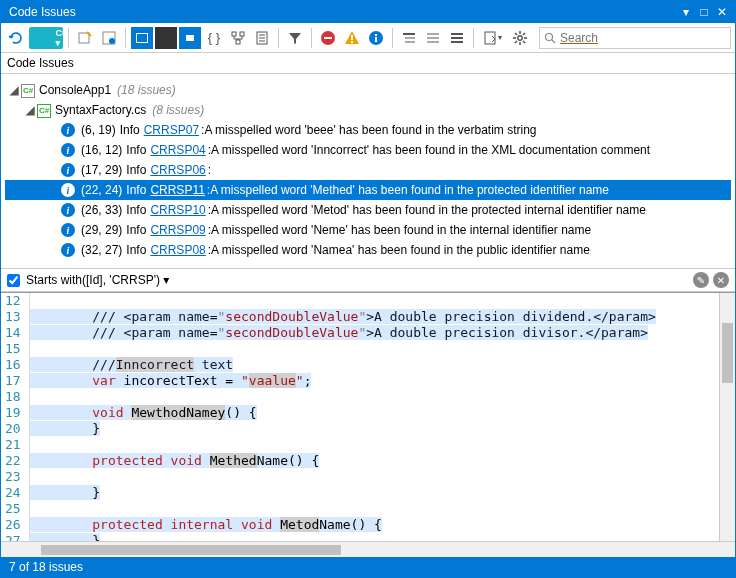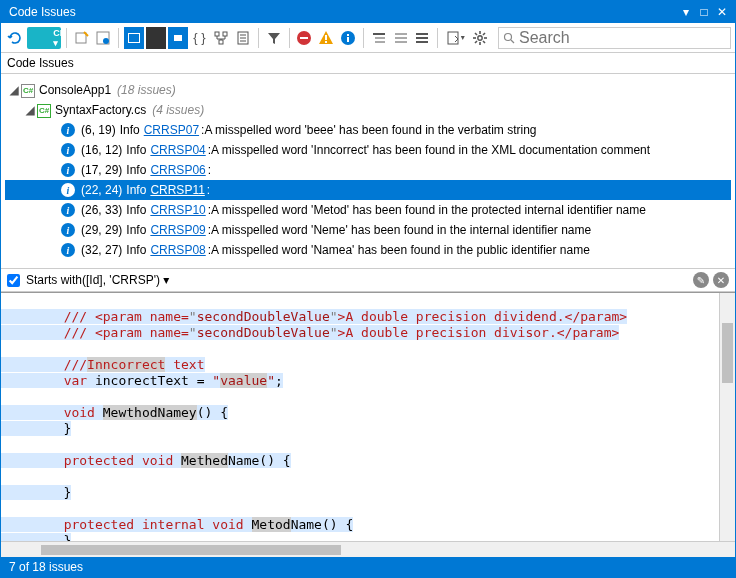--- a/index.html
+++ b/index.html
@@ -41,21 +41,21 @@
     font-size:13px;
   }
   .tbtn.blue-box { background:#0078d4; color:#fff; }
   .tbtn.dark-box { background:#333; color:#fff; }
   .search-box {
     flex:1; margin-left:6px;
     display:flex; align-items:center;
     border:1px solid #ccc; height:22px;
     padding:0 4px; color:#888;
   }
-  .search-box input { border:none; outline:none; flex:1; font-size:16px; color:#a16207; }
+  .search-box input { border:none; outline:none; flex:1; font-size:12px; color:#a16207;text-decoration:underline; }
   .subheader {
     padding:3px 6px;
     border-bottom:1px solid #ccc;
     font-size:12px;
   }
   .tree {
     padding: 6px 4px 8px 4px;
     overflow:auto;
   }
   .tree-row {
@@ -117,21 +117,21 @@
     padding:0 8px 0 4px;
     user-select:none;
     border-right:1px solid #ddd;
   }
   .gutter .ln { height:16px; line-height:16px; }
   .code-lines { flex:1; overflow:hidden; background:#fff; position:relative; }
   .cl { height:16px; line-height:16px; white-space:pre; }
   .hl-line { background:#d6e9ff; display:inline; }
   .kw { color:#b91c1c; }
   .str { color:#a31515; }
-  .cmt { color:#b91c1c; }
+  .cmt { color:#0f172a; }
   .xmlattr { color:#808080; }
   .ident-hl { background:#d0d0d0; }
   .scrollbar-v {
     width:16px; background:#f0f0f0; border-left:1px solid #ccc;
     position:relative;
   }
   .scrollbar-v .thumb {
     position:absolute; left:2px; right:2px; top:30px; height:60px;
     background:#c0c0c0;
   }
@@ -316,21 +316,21 @@
   <div class="tree-row">
     <span class="arrow">◢</span>
     <span class="ficon"><span class="proj-icon">C#</span></span>
     <span class="name">ConsoleApp1</span>
     <span class="count">(18 issues)</span>
   </div>
   <div class="tree-row" style="padding-left:18px;">
     <span class="arrow">◢</span>
     <span class="ficon"><span class="cs-icon">C#</span></span>
     <span class="name">SyntaxFactory.cs</span>
-    <span class="count">(4 issues)</span>
+    <span class="count">(8 issues)</span>
   </div>
   <div id="issues-container">
       <div class="issue-row">
         <span class="iicon">i</span>
         <span class="loc">(6, 19)</span>
         <span class="sev">Info</span>
         <span class="code">CRRSP07</span>
         <span> : </span>
         <span class="msg">A misspelled word 'beee' has been found in the verbatim string</span>
       </div>
@@ -348,20 +348,21 @@
         <span class="sev">Info</span>
         <span class="code">CRRSP06</span>
         <span> : </span>
       </div>
       <div class="issue-row selected">
         <span class="iicon">i</span>
         <span class="loc">(22, 24)</span>
         <span class="sev">Info</span>
         <span class="code">CRRSP11</span>
         <span> : </span>
+        <span class="msg">A misspelled word 'Methed' has been found in the protected identifier name</span>
       </div>
       <div class="issue-row">
         <span class="iicon">i</span>
         <span class="loc">(26, 33)</span>
         <span class="sev">Info</span>
         <span class="code">CRRSP10</span>
         <span> : </span>
         <span class="msg">A misspelled word 'Metod' has been found in the protected internal identifier name</span>
       </div>
       <div class="issue-row">
@@ -384,20 +385,38 @@
 </div>
 
 <div class="filter-bar">
   <input type="checkbox" class="chk" checked="" style="">
   <span class="expr">Starts with([Id], 'CRRSP') ▾</span>
   <span class="rbtn">✎</span>
   <span class="rbtn">✕</span>
 </div>
 
 <div class="code-area">
+  <div class="gutter" id="gutter">
+      <div class="ln">12</div>
+      <div class="ln">13</div>
+      <div class="ln">14</div>
+      <div class="ln">15</div>
+      <div class="ln">16</div>
+      <div class="ln">17</div>
+      <div class="ln">18</div>
+      <div class="ln">19</div>
+      <div class="ln">20</div>
+      <div class="ln">21</div>
+      <div class="ln">22</div>
+      <div class="ln">23</div>
+      <div class="ln">24</div>
+      <div class="ln">25</div>
+      <div class="ln">26</div>
+      <div class="ln">27</div>
+    </div>
   <div class="code-lines" id="code-lines">
       <div class="cl"></div>
       <div class="cl"><span class="hl-line">        <span class="cmt">/// &lt;param name=</span><span class="xmlattr">"</span><span class="str">secondDoubleValue</span><span class="xmlattr">"</span><span class="cmt">&gt;A double precision dividend.&lt;/param&gt;</span></span></div>
       <div class="cl"><span class="hl-line">        <span class="cmt">/// &lt;param name=</span><span class="xmlattr">"</span><span class="str">secondDoubleValue</span><span class="xmlattr">"</span><span class="cmt">&gt;A double precision divisor.&lt;/param&gt;</span></span></div>
       <div class="cl"></div>
       <div class="cl"><span class="hl-line">        <span class="cmt">///<span class="ident-hl">Inncorrect</span> text</span></span></div>
       <div class="cl"><span class="hl-line">        <span class="kw">var</span> incorectText = <span class="str">"<span class="ident-hl">vaalue</span>"</span>;</span></div>
       <div class="cl"></div>
       <div class="cl"><span class="hl-line">        <span class="kw">void</span> <span class="ident-hl">MewthodNamey</span>() {</span></div>
       <div class="cl"><span class="hl-line">        }</span></div>

